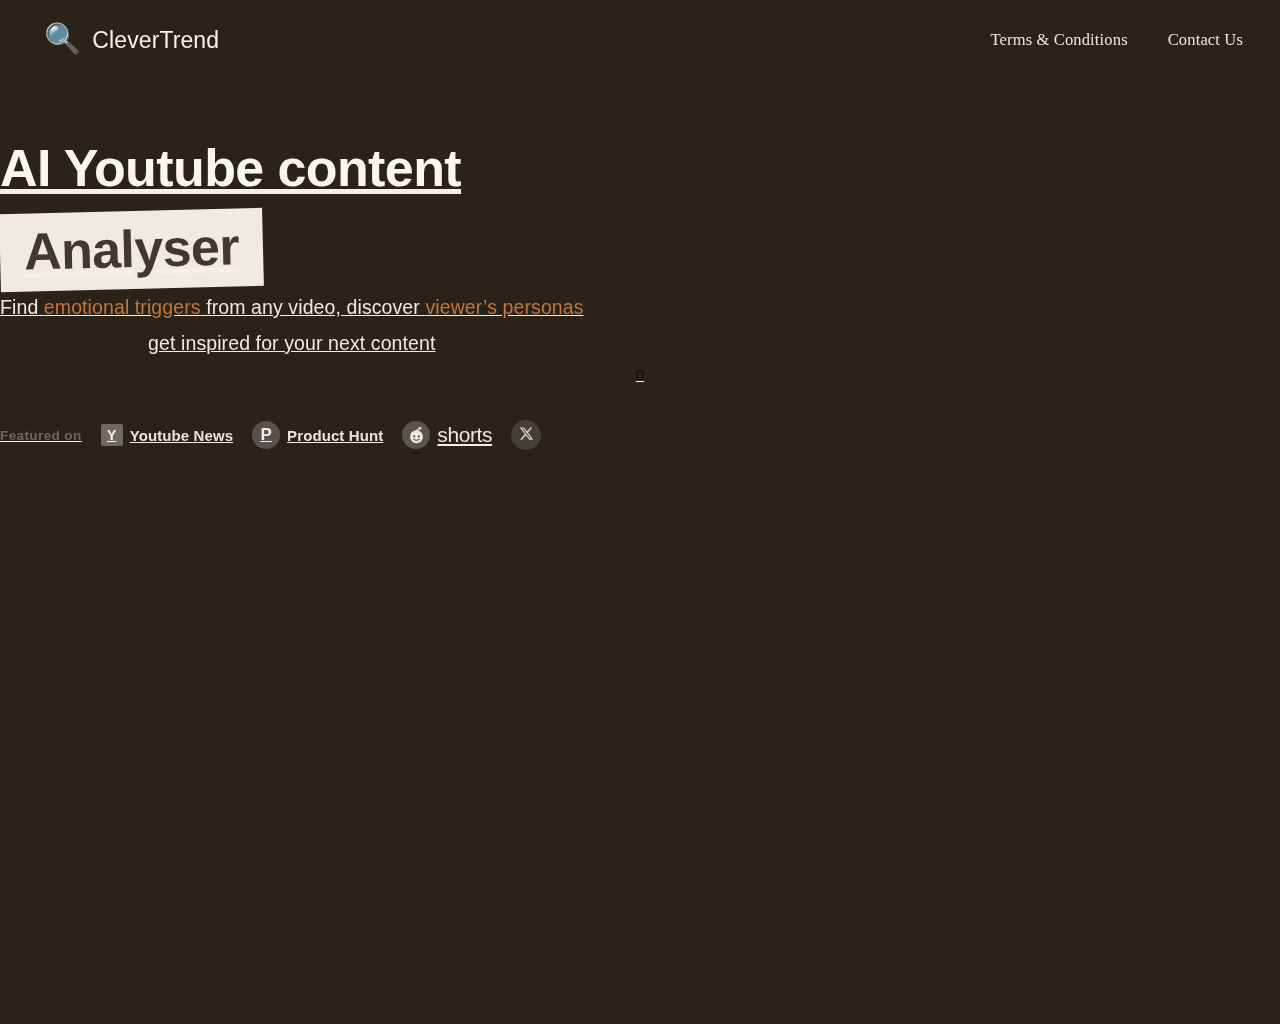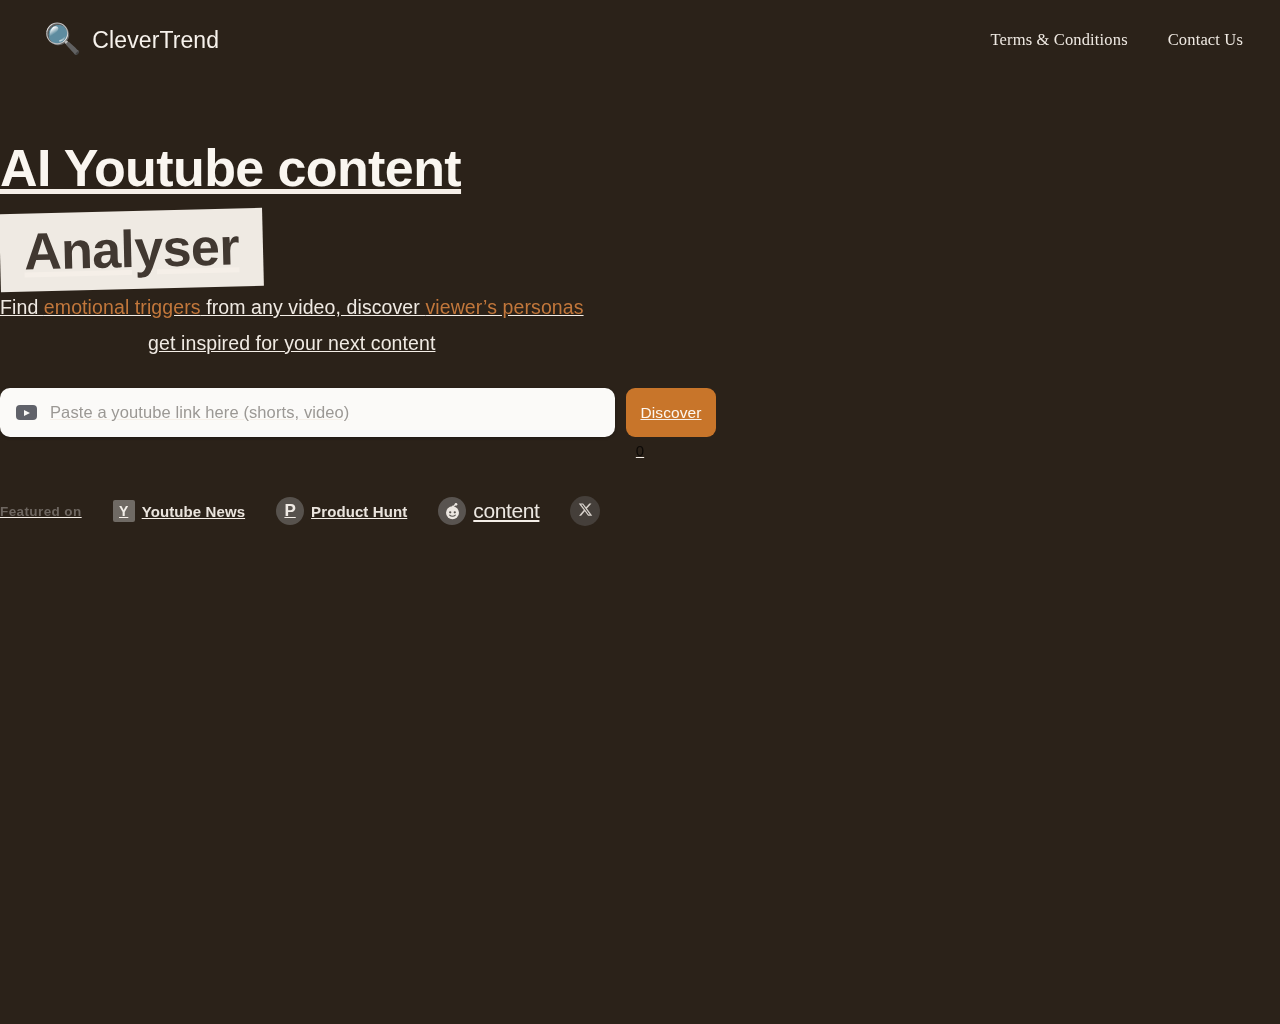--- a/index.html
+++ b/index.html
@@ -186,21 +186,21 @@
     height: 26px;
     text-align: center;
     width: 100%;
   }
 
   
   .featured-row {
     margin-top: 32px;
     display: flex;
     align-items: center;
-    gap: 31px;
+    gap: 19px;
   }
 
   .featured-label {
     font-size: 13.5px;
     font-weight: 700;
     color: #6e6761;
     letter-spacing: 0.4px;
   }
 
   .badge {
@@ -298,27 +298,20 @@
 
   <div class="headline-line2">
     <span class="headline-highlight">Analyser</span>
   </div>
 
   <p class="subtitle">
     <span>Find </span><span class="accent">emotional triggers</span><span> from any video, discover </span><span class="accent">viewer’s personas</span><br>
     <span>get inspired for your next content</span>
   </p>
 
-  <div class="search-row">
-    <div class="search-field">
-      <span class="yt-icon"></span>
-      <input class="search-input" type="text" placeholder="Paste a youtube link here (shorts, video)" style="">
-    </div>
-    <button class="discover-button">Discover</button>
-  </div>
 
   <div class="counter-zero">0</div>
 
   <div class="featured-row">
 
     <span class="featured-label">Featured on</span>
 
     <div class="badge">
       <span class="hn-mark">Y</span>
       <span class="badge-text">Youtube News</span>
@@ -334,21 +327,21 @@
         <svg width="19" height="19" viewBox="0 0 24 24" aria-hidden="true">
           <circle cx="12" cy="13.6" r="8.2" fill="#ece7e1"></circle>
           <circle cx="9.1" cy="13.1" r="1.45" fill="#595450"></circle>
           <circle cx="14.9" cy="13.1" r="1.45" fill="#595450"></circle>
           <path d="M8.4 16.6c1 1 2.2 1.4 3.6 1.4s2.6-.4 3.6-1.4" stroke="#595450" stroke-width="1.3" fill="none" stroke-linecap="round"></path>
           <path d="M13.2 5.6 L15.9 3.1" stroke="#ece7e1" stroke-width="1.3" fill="none" stroke-linecap="round"></path>
           <circle cx="16.4" cy="2.9" r="1.7" fill="#ece7e1"></circle>
           <circle cx="12.6" cy="5.9" r="1.35" fill="#ece7e1"></circle>
         </svg>
       </span>
-      <span class="reddit-text">content</span>
+      <span class="reddit-text">shorts</span>
     </div>
 
     <div class="x-mark">
       <span>
         <svg width="15" height="15" viewBox="0 0 24 24" aria-hidden="true">
           <path d="M18.2 2.2h3.3l-7.2 8.3 8.5 11.3h-6.7l-5.2-6.9-6 6.9H1.6l7.7-8.9L1.2 2.2h6.9l4.7 6.3 5.4-6.3zm-1.2 17.6h1.8L7.1 4.1H5.1l11.9 15.7z" fill="#d8d2cc"></path>
         </svg>
       </span>
     </div>
 

